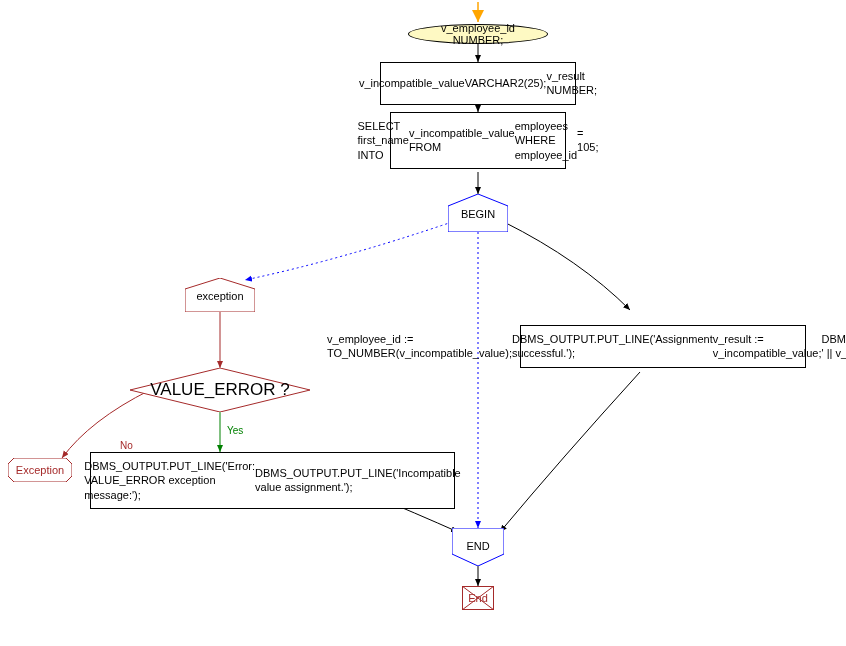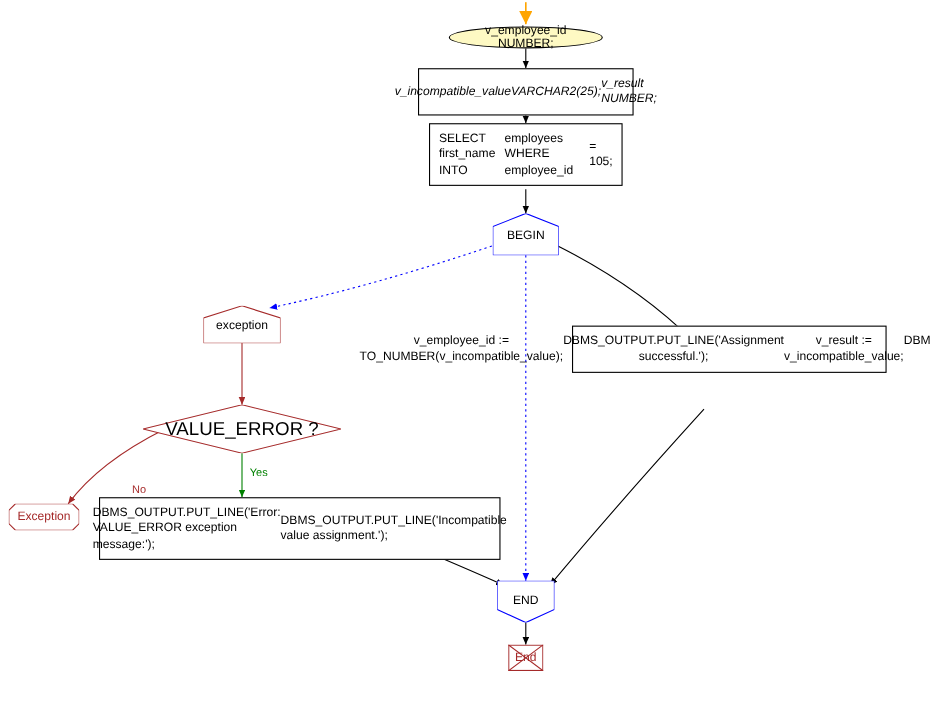--- a/index.html
+++ b/index.html
@@ -116,46 +116,47 @@
 
   <path d="M 360 490 Q 420 515 458 532" stroke="#000" stroke-width="1" fill="none" marker-end="url(#arrow-black)"></path>
 
   <line x1="478" y1="566" x2="478" y2="586" stroke="#000" stroke-width="1" marker-end="url(#arrow-black)"></line>
 </svg>
 
 <div class="node ellipse" style="left:408px; top:24px; width:140px; height:20px;">
   <span>v_employee_id NUMBER;</span>
 </div>
 
-<div class="node rect-box" style="left:380px; top:62px; width:196px;font-style:italic;">
+<div class="node rect-box" style="left:380px; top:62px; width:196px;">
   <div>v_incompatible_valueVARCHAR2(25);</div>
   <div>v_result NUMBER;</div>
 </div>
 
 <div class="node rect-box" style="left:390px; top:112px; width:176px;">
   <div>SELECT first_name INTO</div>
+  <div>v_incompatible_value FROM</div>
   <div>employees WHERE employee_id</div>
   <div>= 105;</div>
 </div>
 
 <div class="house-shape" style="left:448px; top:194px;">
   <svg class="house-svg" width="60" height="38">
     <polygon points="30,0 60,12 60,38 0,38 0,12" fill="#fff" stroke="#0000FF" stroke-width="1"></polygon>
   </svg>
   <span class="house-label" style="color:#000;">BEGIN</span>
 </div>
 
 <div class="house-shape" style="left:185px; top:278px;">
   <svg class="house-svg" width="70" height="34">
     <polygon points="35,0 70,11 70,34 0,34 0,11" fill="#fff" stroke="#A52A2A" stroke-width="1"></polygon>
   </svg>
   <span class="house-label">exception</span>
 </div>
 
-<div class="node rect-box" style="left:520px; top:296px; width:286px;text-align:center;">
+<div class="node rect-box" style="left:520px; top:325px; width:286px;">
   <div>v_employee_id := TO_NUMBER(v_incompatible_value);</div>
   <div>DBMS_OUTPUT.PUT_LINE('Assignment successful.');</div>
   <div>v_result := v_incompatible_value;</div>
   <div>DBMS_OUTPUT.PUT_LINE('Result: ' || v_result);</div>
 </div>
 
 <div class="diamond" style="left:130px; top:368px;">
   <svg class="diamond-svg" width="180" height="44">
     <polygon points="90,0 180,22 90,44 0,22" fill="#fff" stroke="#A52A2A" stroke-width="1"></polygon>
   </svg>

